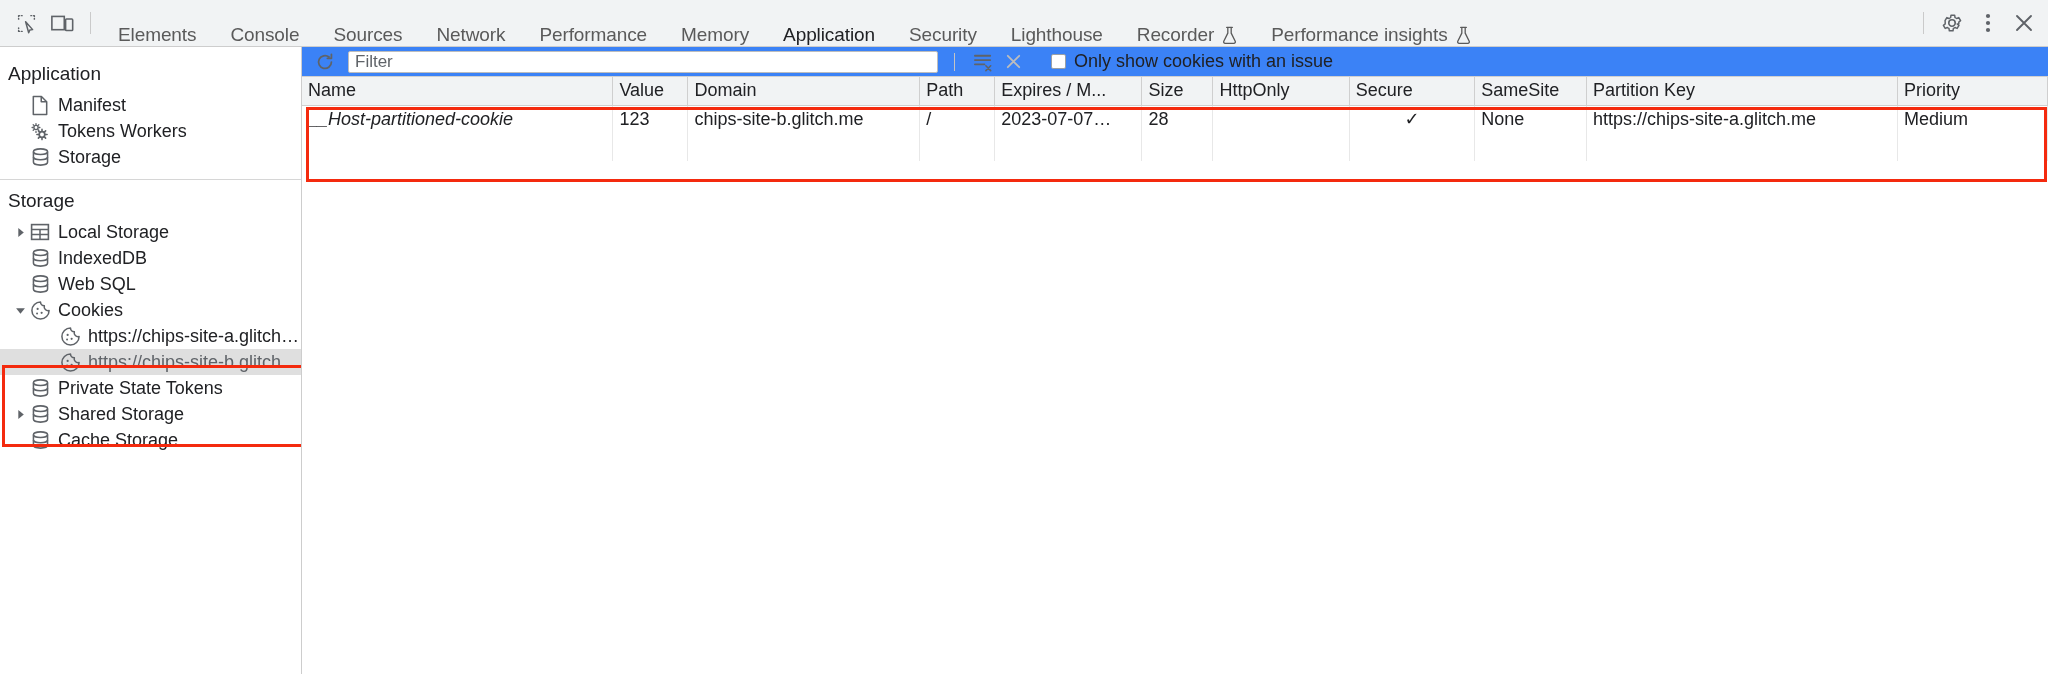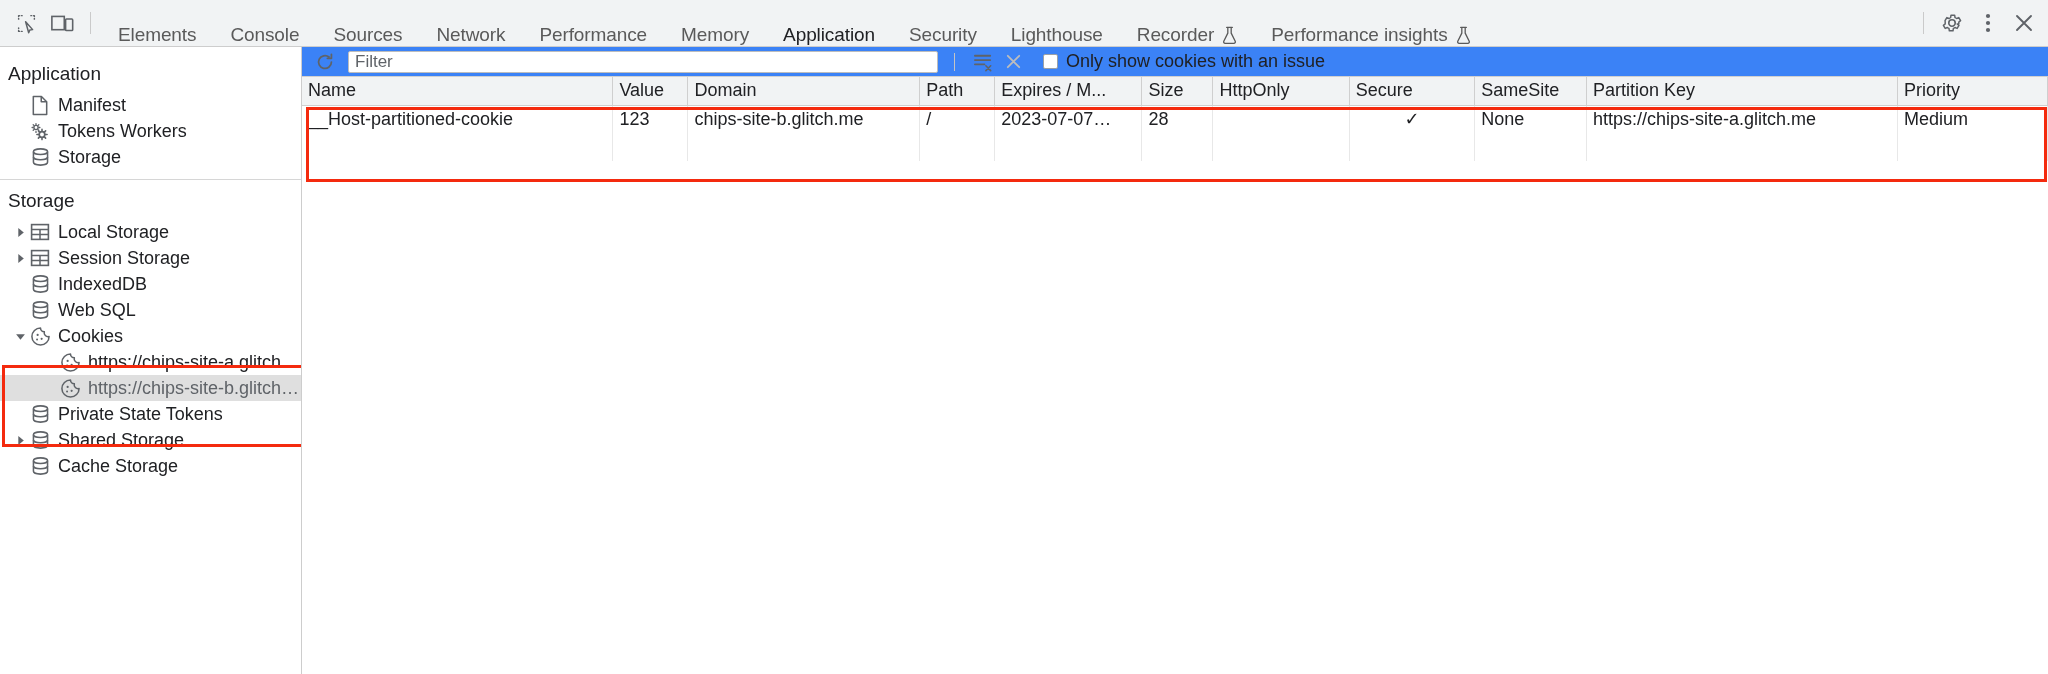--- a/index.html
+++ b/index.html
@@ -119,21 +119,21 @@
     border-radius: 2px;
     font-size: 17px;
     color: #5f6368;
     padding: 0 6px;
     display: flex; align-items: center;
     margin-left: 4px;
   }
   .fb-sep { width: 1px; height: 18px; background: #c4c4c4; margin: 0 10px; flex: none; }
   .icon-btn { width: 24px; height: 24px; display: flex; align-items: center; justify-content: center; color: #5f6368; flex: none; }
   .icon-btn.disabled { color: #bdbdbd; }
-  .chk-wrap { display: flex; align-items: center; gap: 8px; margin-left: 12px; }
+  .chk-wrap { display: flex; align-items: center; gap: 8px; margin-left: 20px; }
   .chk-box {
     width: 15px; height: 15px;
     border: 1px solid #9aa0a6; border-radius: 2px;
     background: #fff; flex: none;
   }
   .chk-label { font-size: 18px; color: #202124; white-space: nowrap; }
 
   
   .table-wrap { flex: 1; overflow: hidden; position: relative; }
   table.cookies {
@@ -158,21 +158,21 @@
   }
   table.cookies td {
     height: 28px;
     padding: 0 6px;
     border-right: 1px solid #e8e8e8;
     white-space: nowrap;
     overflow: hidden;
     text-overflow: ellipsis;
     vertical-align: middle;
   }
-  td.pad-name { padding-left: 22px; }
+  td.pad-name { padding-left: 22px; font-style: italic; }
   .filler-row td { height: 516px; border-right: 1px solid #e8e8e8; }
   .center { text-align: center; }
 
   #annot-table {
     left: 4px; top: 30px; width: 1741px; height: 75px;
   }
 </style>
 </head>
 <body>
 
@@ -327,34 +327,20 @@
                 <path d="M3 1v8l5-4z" fill="#5f6368"></path>
               </svg>
             </span>
             <span class="tree-icon">
               <svg width="20" height="20" viewBox="0 0 20 20" fill="none">
                 <rect x="1.6" y="2.6" width="16.8" height="14.8" stroke="#5f6368" stroke-width="1.6"></rect>
                 <path d="M1.6 7.4h16.8M1.6 12.6h16.8M10 7.4v10" stroke="#5f6368" stroke-width="1.5"></path>
               </svg>
             </span>
             <span class="tree-label">Local Storage</span>
-          </div>
-          <div class="tree-item indent-1">
-            <span class="twisty">
-              <svg width="11" height="11" viewBox="0 0 10 10">
-                <path d="M3 1v8l5-4z" fill="#5f6368"></path>
-              </svg>
-            </span>
-            <span class="tree-icon">
-              <svg width="20" height="20" viewBox="0 0 20 20" fill="none">
-                <rect x="1.6" y="2.6" width="16.8" height="14.8" stroke="#5f6368" stroke-width="1.6"></rect>
-                <path d="M1.6 7.4h16.8M1.6 12.6h16.8M10 7.4v10" stroke="#5f6368" stroke-width="1.5"></path>
-              </svg>
-            </span>
-            <span class="tree-label">Session Storage</span>
           </div>
           <div class="tree-item indent-1">
             <span class="twisty empty">
               <svg width="11" height="11" viewBox="0 0 10 10">
                 <path d="M3 1v8l5-4z" fill="#5f6368"></path>
               </svg>
             </span>
             <span class="tree-icon">
               <svg width="21" height="20" viewBox="0 0 22 20" fill="none">
                 <ellipse cx="11" cy="4.4" rx="7.4" ry="2.9" stroke="#5f6368" stroke-width="1.6"></ellipse>

